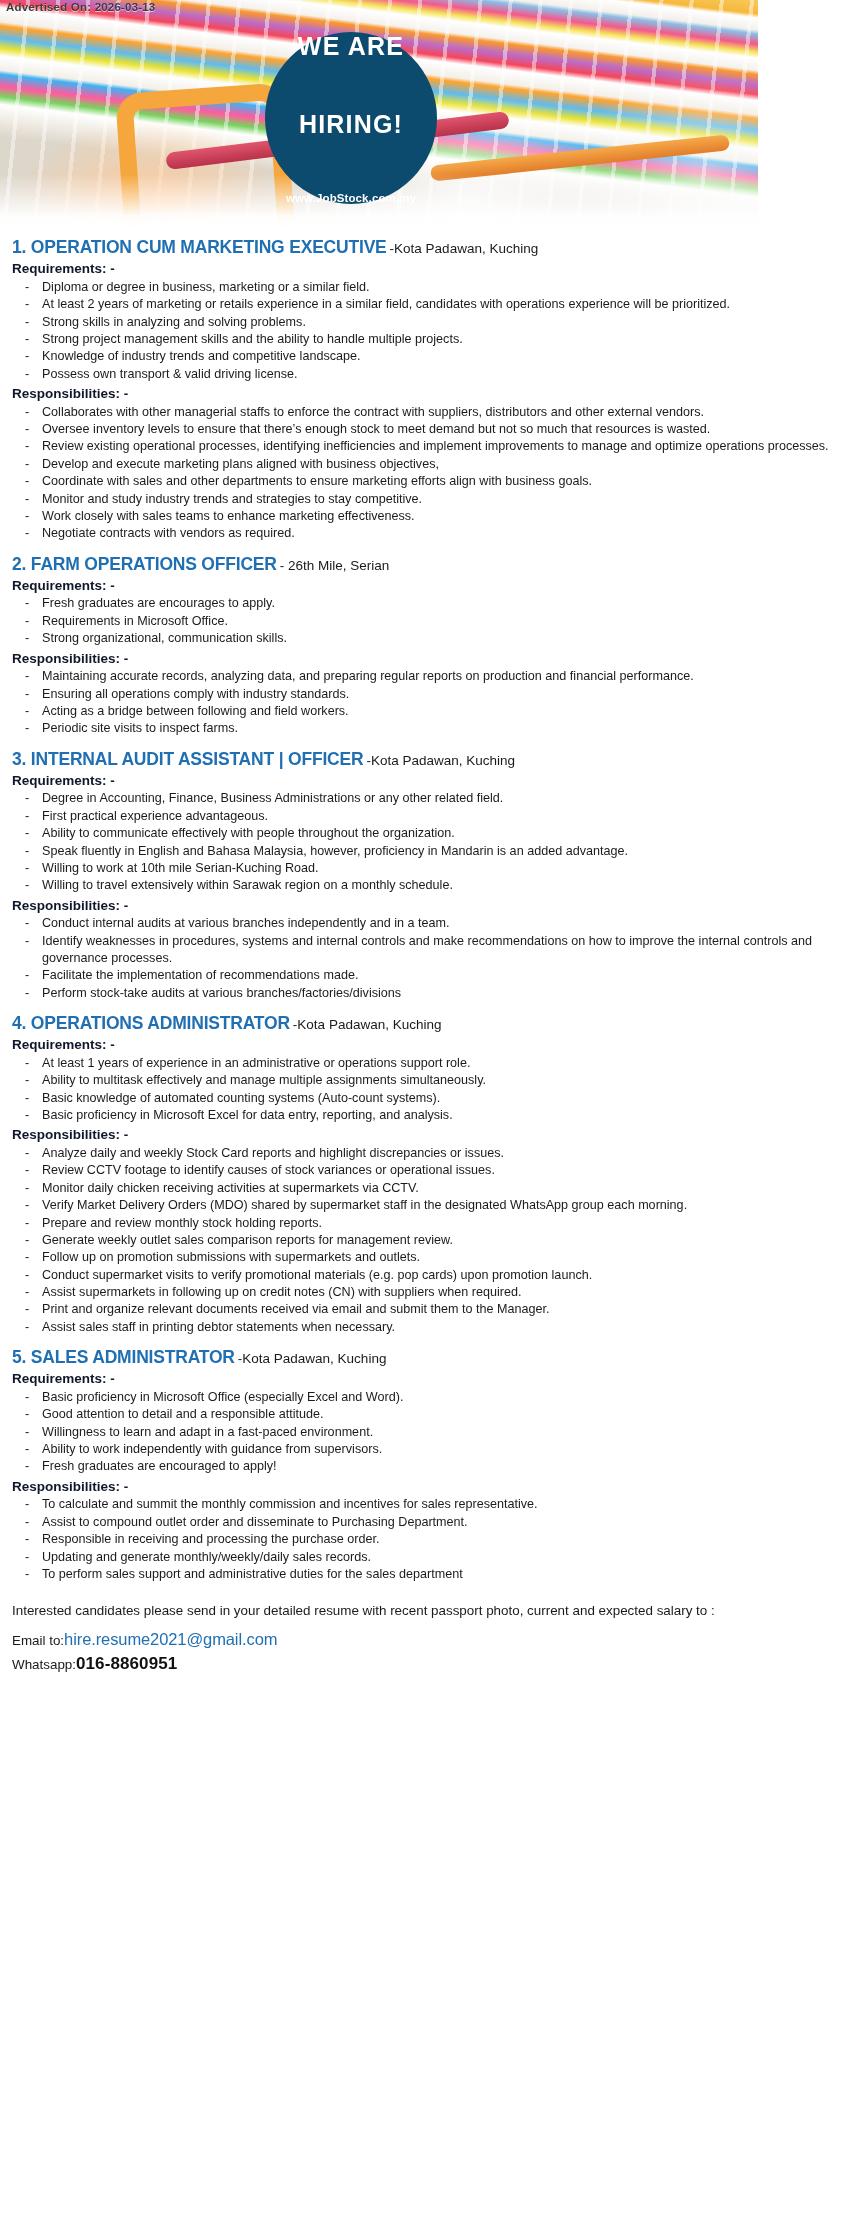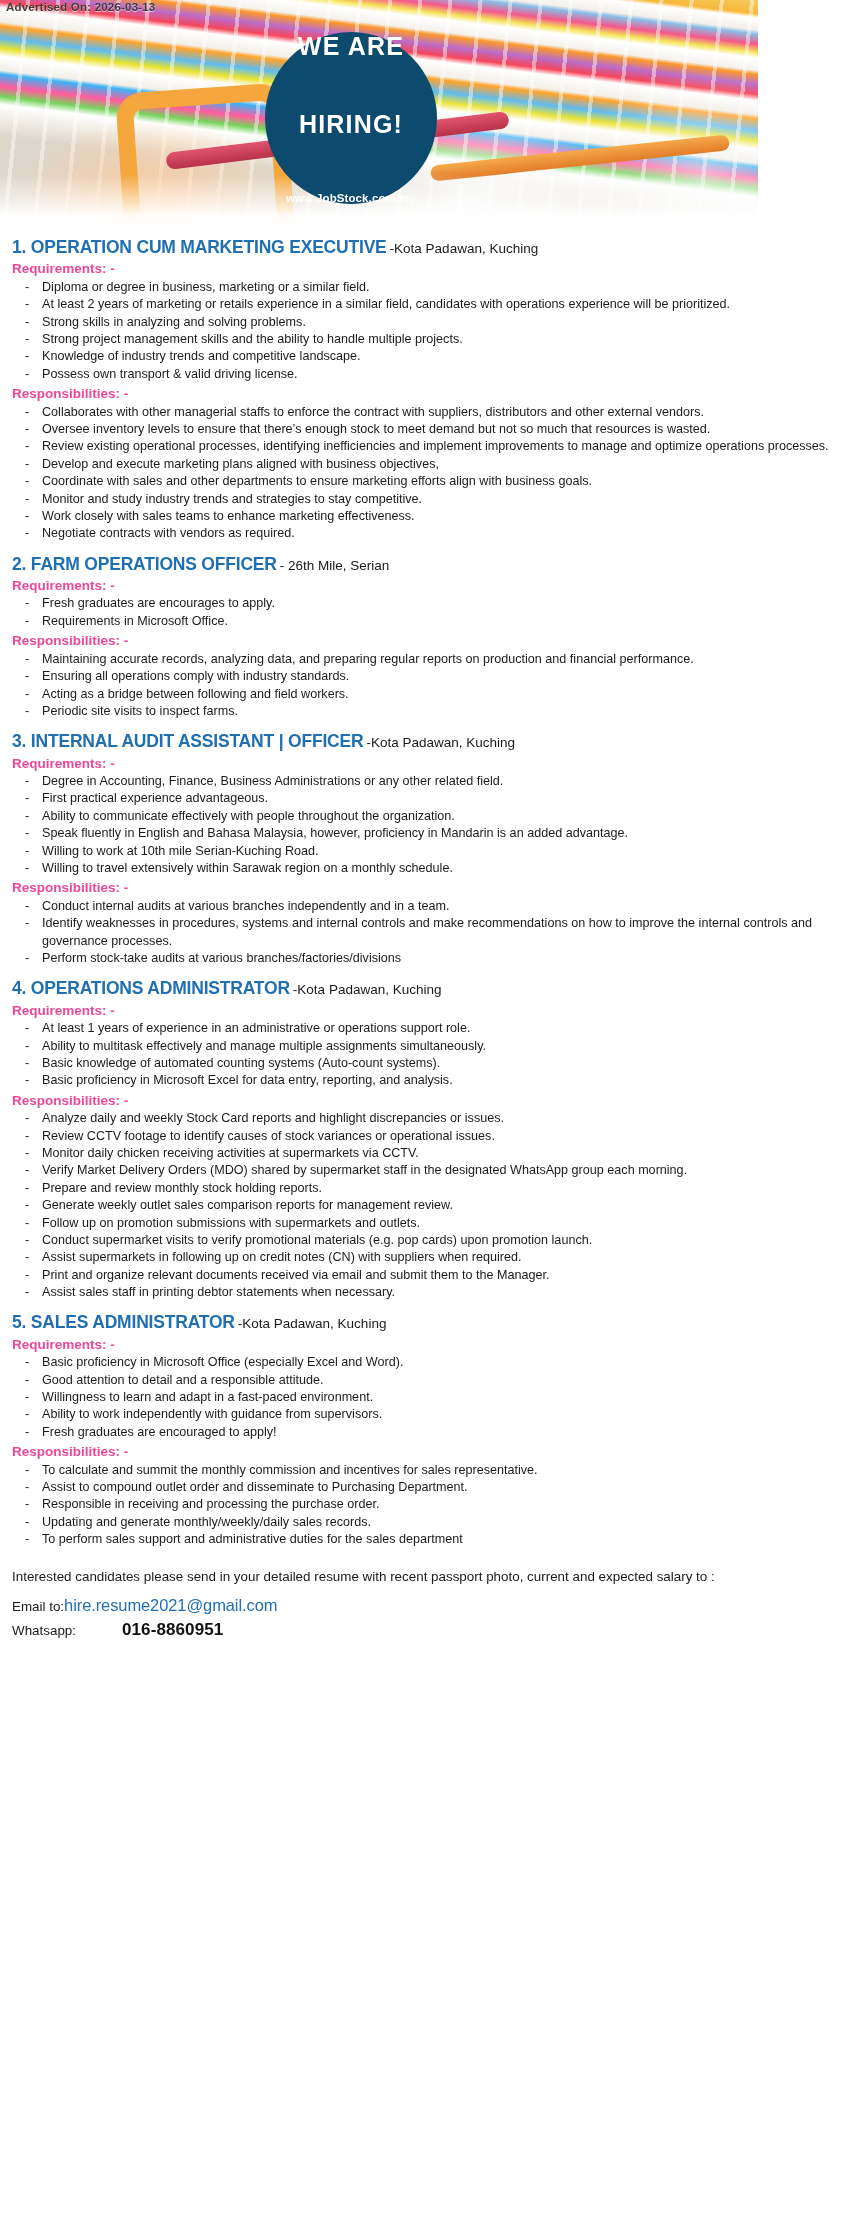--- a/index.html
+++ b/index.html
@@ -136,21 +136,21 @@
   .job-loc {
     font-size: 13.5px;
     font-weight: normal;
     color: #1a1a1a;
     padding-left: 3px;
   }
 
   .sub-head {
     font-size: 13.5px;
     font-weight: bold;
-    color: #ec4899;
+    color: #0f172a;
     margin: 1px 0 0 0;
     line-height: 1.45;
   }
 
   ul.bullets {
     list-style: none;
     margin: 0;
     padding: 0 0 0 0;
   }
   ul.bullets li {
@@ -190,21 +190,20 @@
     font-size: 16.5px;
     color: #1f6fb2;
     font-weight: normal;
     letter-spacing: -0.1px;
   }
   .contact-phone {
     font-size: 17px;
     font-weight: bold;
     color: #111;
     letter-spacing: 0.1px;
-    margin-left: 46px;
   }
 </style>
 </head>
 <body>
 
 <div class="hero">
   <div class="hero-photo"></div>
   <div class="cart-handle"></div>
   <div class="cart-bar"></div>
   <div class="cart-bar2"></div>
@@ -242,20 +241,21 @@
         <li>Work closely with sales teams to enhance marketing effectiveness.</li>
         <li>Negotiate contracts with vendors as required.</li>
       </ul>
     </div>
     <div class="job">
       <div class="job-head"><span class="job-title">2. FARM OPERATIONS OFFICER</span><span class="job-loc">- 26th Mile, Serian</span></div>
       <div class="sub-head">Requirements: -</div>
       <ul class="bullets">
         <li>Fresh graduates are encourages to apply.</li>
         <li>Requirements in Microsoft Office.</li>
+        <li>Strong organizational, communication skills.</li>
       </ul>
       <div class="sub-head">Responsibilities: -</div>
       <ul class="bullets">
         <li>Maintaining accurate records, analyzing data, and preparing regular reports on production and financial performance.</li>
         <li>Ensuring all operations comply with industry standards.</li>
         <li>Acting as a bridge between following and field workers.</li>
         <li>Periodic site visits to inspect farms.</li>
       </ul>
     </div>
     <div class="job">
@@ -266,20 +266,21 @@
         <li>First practical experience advantageous.</li>
         <li>Ability to communicate effectively with people throughout the organization.</li>
         <li>Speak fluently in English and Bahasa Malaysia, however, proficiency in Mandarin is an added advantage.</li>
         <li>Willing to work at 10th mile Serian-Kuching Road.</li>
         <li>Willing to travel extensively within Sarawak region on a monthly schedule.</li>
       </ul>
       <div class="sub-head">Responsibilities: -</div>
       <ul class="bullets">
         <li>Conduct internal audits at various branches independently and in a team.</li>
         <li>Identify weaknesses in procedures, systems and internal controls and make recommendations on how to improve the internal controls and governance processes.</li>
+        <li>Facilitate the implementation of recommendations made.</li>
         <li>Perform stock-take audits at various branches/factories/divisions</li>
       </ul>
     </div>
     <div class="job">
       <div class="job-head"><span class="job-title">4. OPERATIONS ADMINISTRATOR</span><span class="job-loc">-Kota Padawan, Kuching</span></div>
       <div class="sub-head">Requirements: -</div>
       <ul class="bullets">
         <li>At least 1 years of experience in an administrative or operations support role.</li>
         <li>Ability to multitask effectively and manage multiple assignments simultaneously.</li>
         <li>Basic knowledge of automated counting systems (Auto-count systems).</li>

